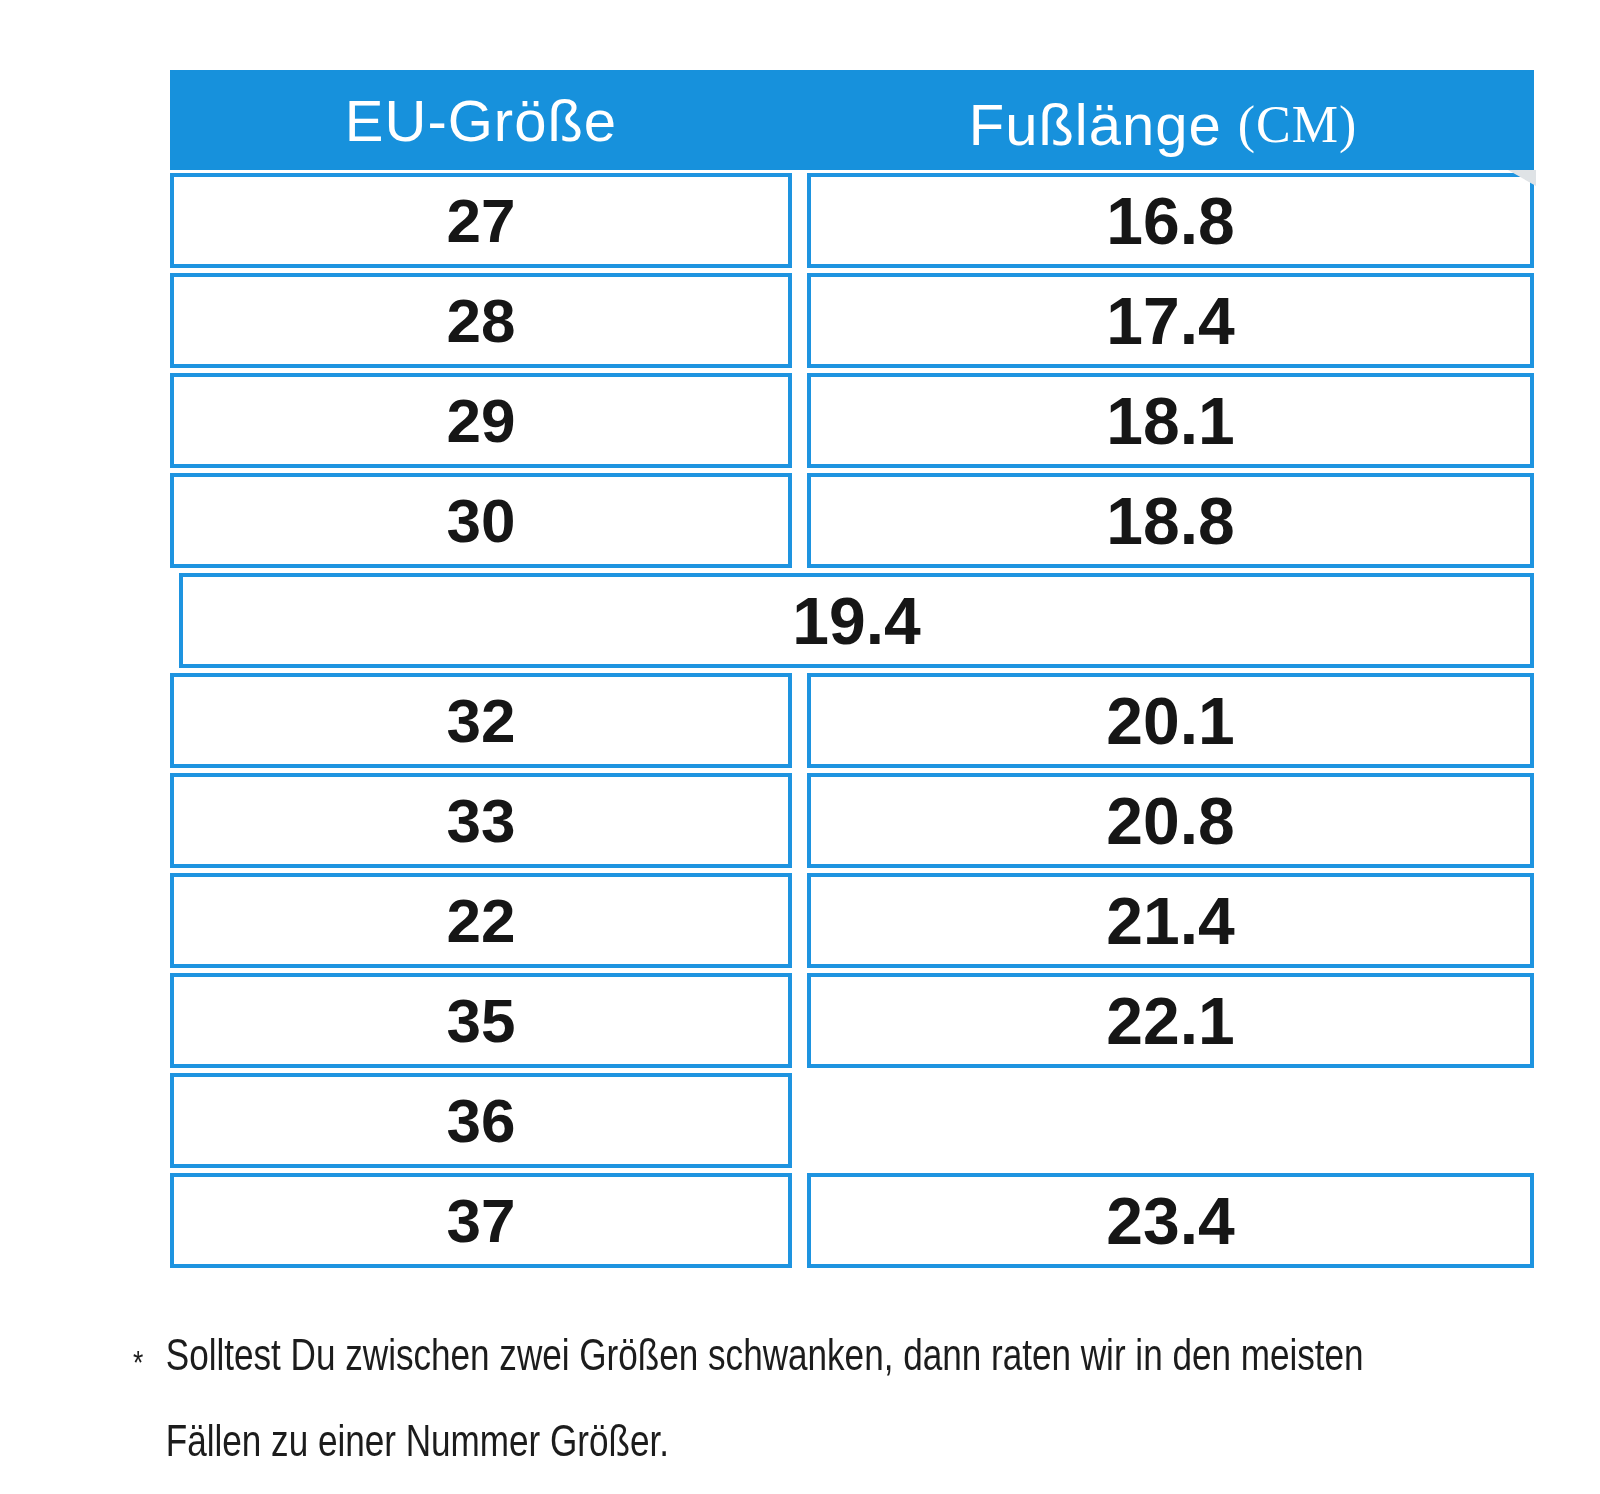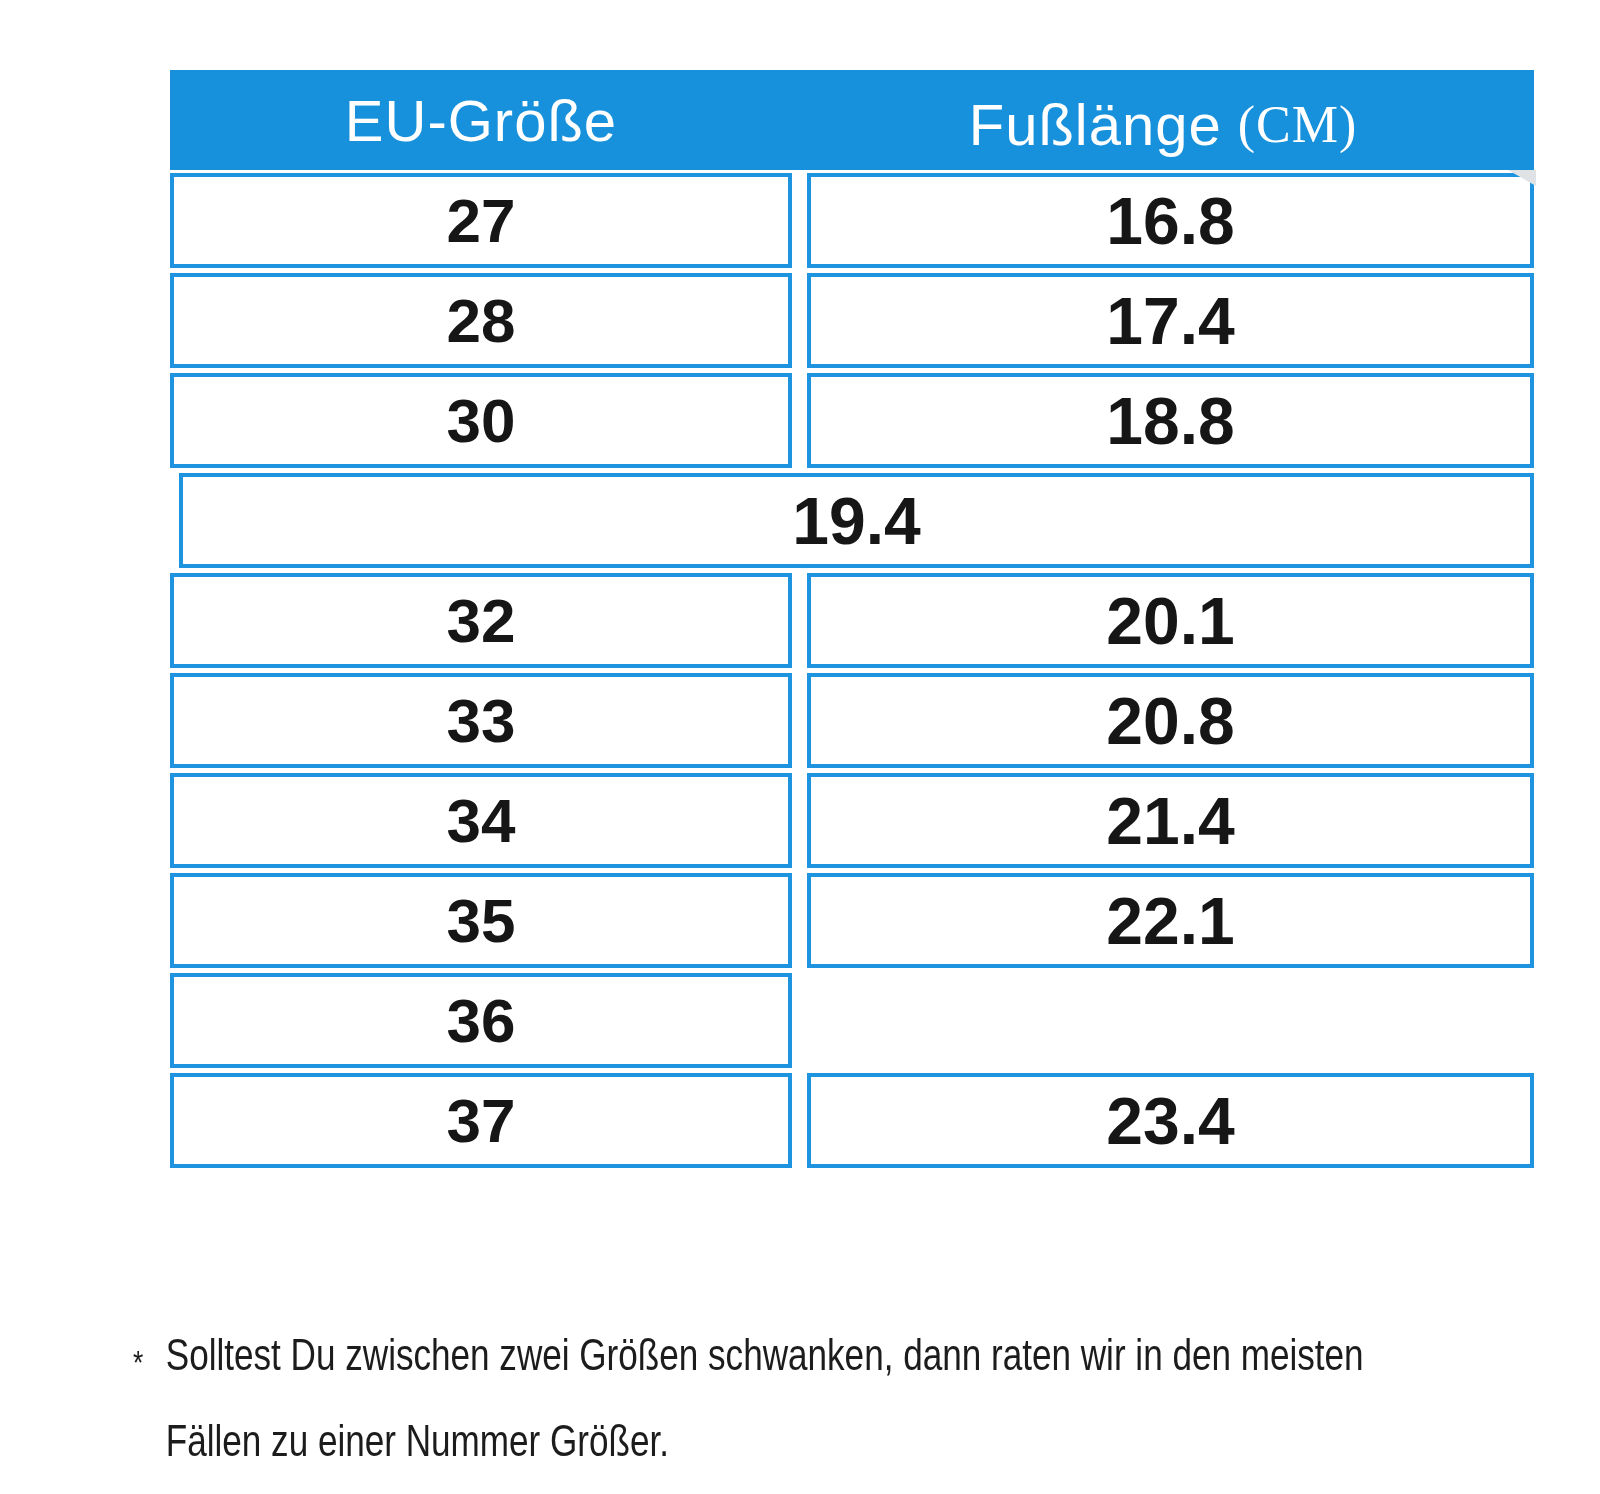--- a/index.html
+++ b/index.html
@@ -130,20 +130,28 @@
       <div class="trow">
         <div class="cell cleft">
           <span class="num num-left">28</span>
         </div>
         <div class="cell cright">
           <span class="num num-right">17.4</span>
         </div>
       </div>
       <div class="trow">
         <div class="cell cleft">
+          <span class="num num-left">29</span>
+        </div>
+        <div class="cell cright">
+          <span class="num num-right">18.1</span>
+        </div>
+      </div>
+      <div class="trow">
+        <div class="cell cleft">
           <span class="num num-left">30</span>
         </div>
         <div class="cell cright">
           <span class="num num-right">18.8</span>
         </div>
       </div>
       <div class="trow">
         <div class="cell cright">
           <span class="num num-right">19.4</span>
         </div>
@@ -159,21 +167,21 @@
       <div class="trow">
         <div class="cell cleft">
           <span class="num num-left">33</span>
         </div>
         <div class="cell cright">
           <span class="num num-right">20.8</span>
         </div>
       </div>
       <div class="trow">
         <div class="cell cleft">
-          <span class="num num-left">34</span>
+          <span class="num num-left">22</span>
         </div>
         <div class="cell cright">
           <span class="num num-right">21.4</span>
         </div>
       </div>
       <div class="trow">
         <div class="cell cleft">
           <span class="num num-left">35</span>
         </div>
         <div class="cell cright">

